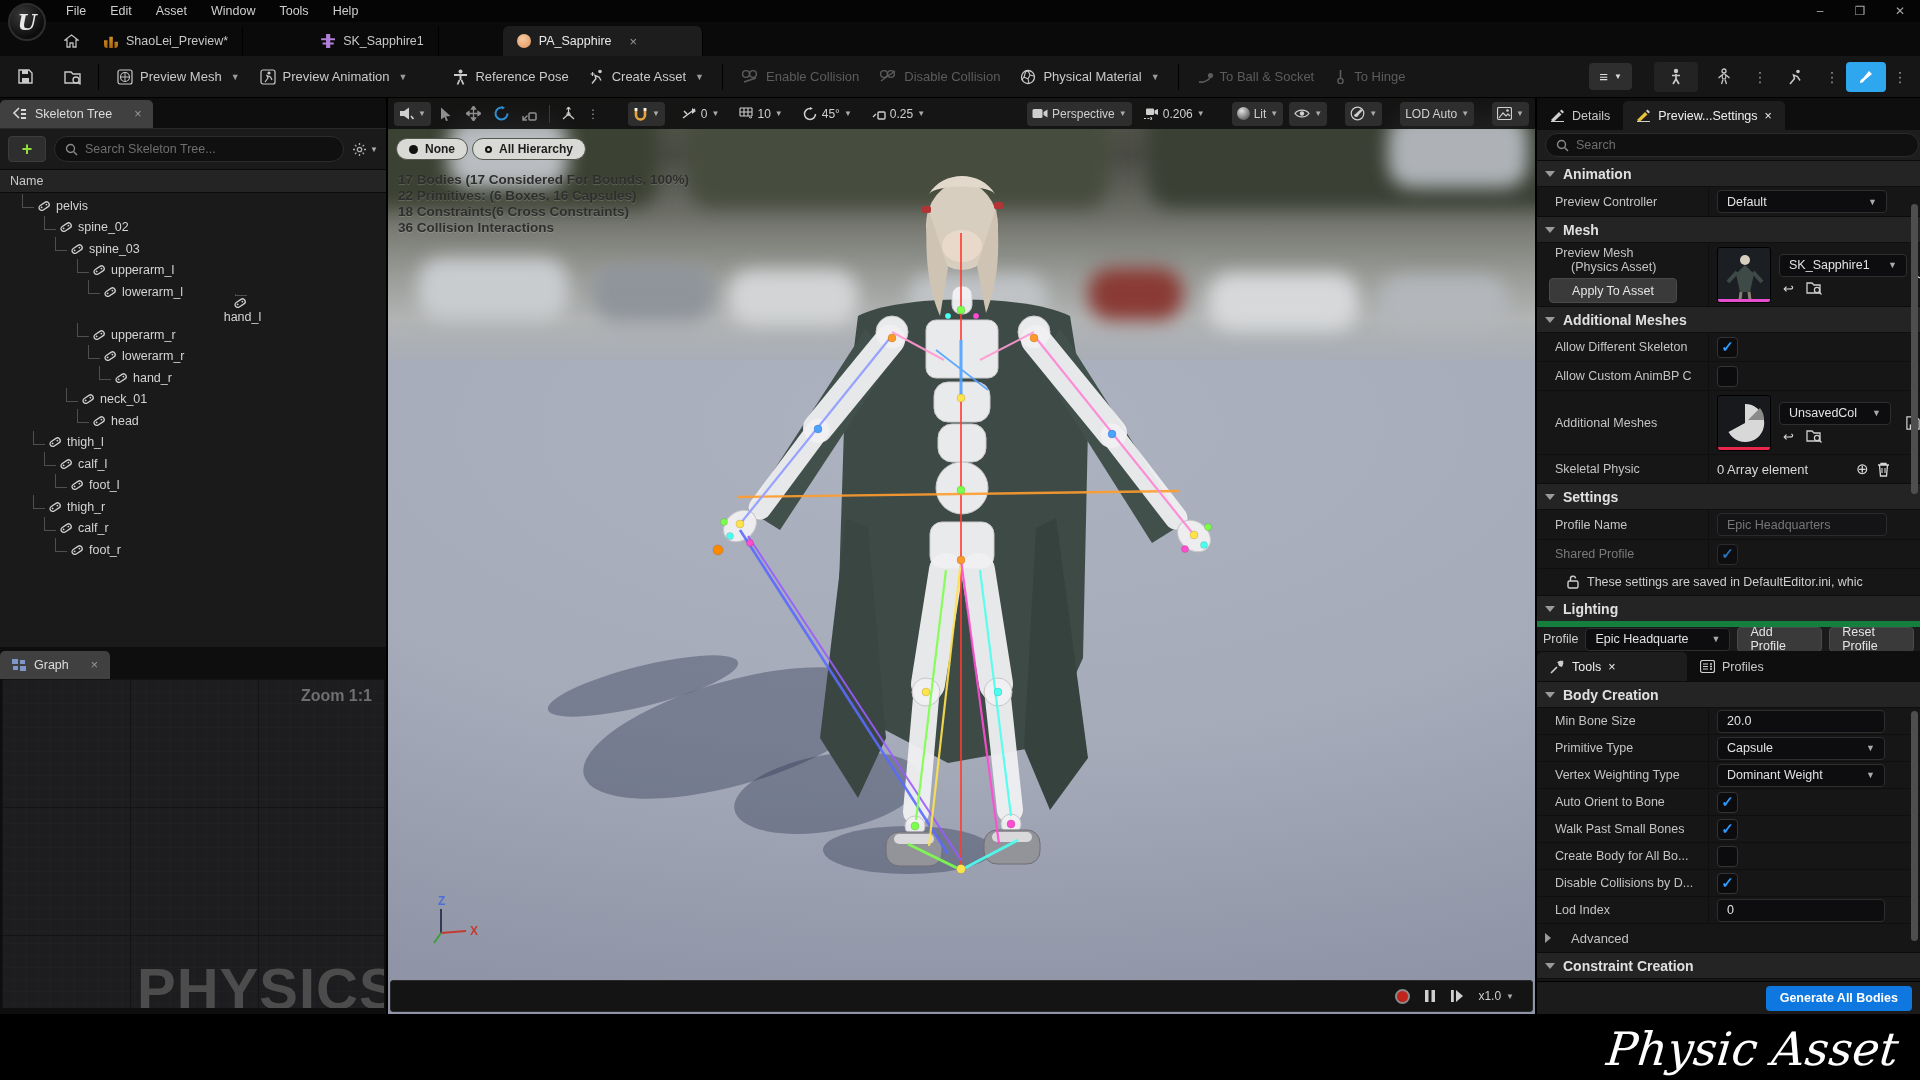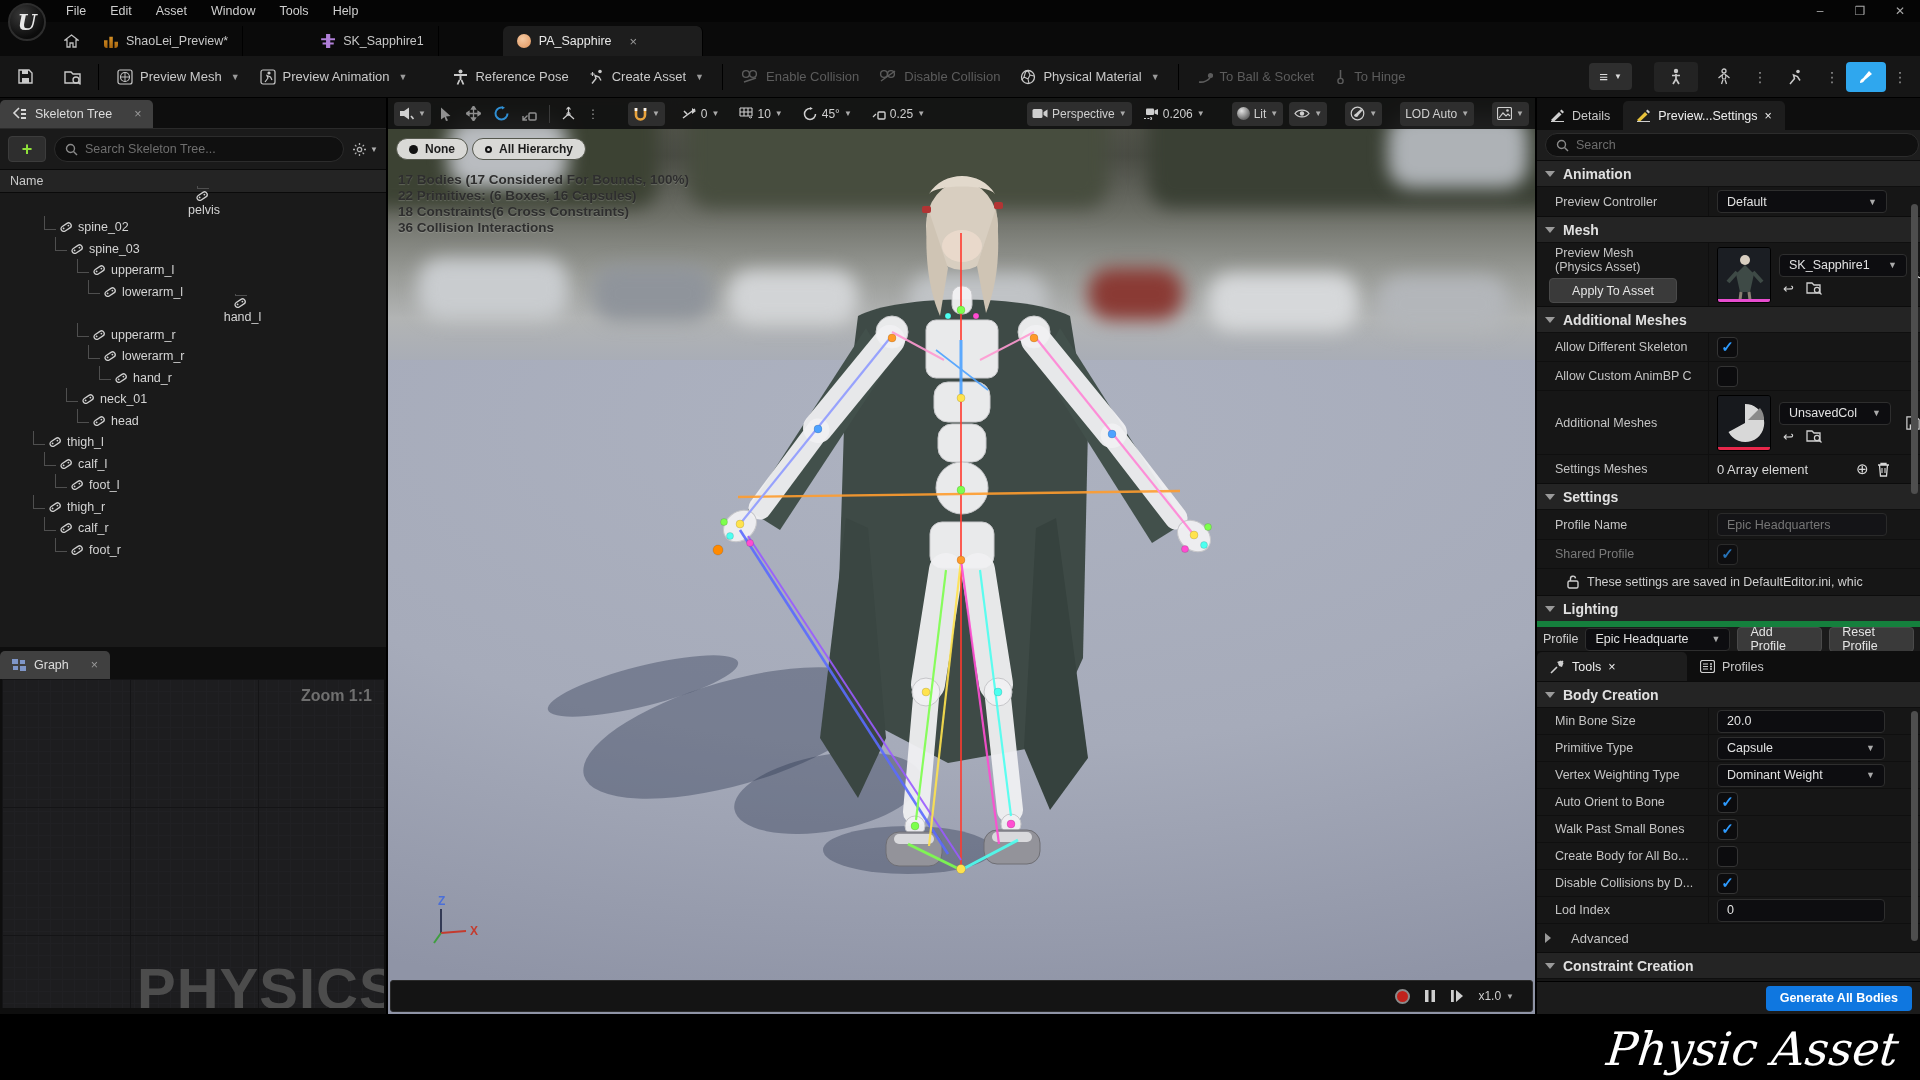--- a/index.html
+++ b/index.html
@@ -338,21 +338,21 @@
             <circle cx="7.5" cy="7.5" r="2.2" fill="none" stroke="#b0b0b0" stroke-width="1.3"></circle>
             <path d="M7.5 1 V3 M7.5 12 V14 M1 7.5 H3 M12 7.5 H14 M3 3 L4.4 4.4 M10.6 10.6 L12 12 M12 3 L10.6 4.4 M4.4 10.6 L3 12" stroke="#b0b0b0" stroke-width="1.3"></path>
           </svg>
         <span style="font-size:8px;">▼</span>
       </div>
     </div>
     <div id="tree-header">
         <span>Name</span>
       </div>
     <div id="tree-rows">
-        <div class="tree-row" style="padding-left: 22px; flex-direction: column;">
+        <div class="tree-row" style="padding-left: 22px;">
           <span class="tr-connector"></span>
           <svg class="glyph bone-ico" width="14" height="14" viewBox="0 0 14 14">
             <rect x="1.5" y="4.5" width="11" height="5.4" rx="2.7" fill="none" stroke="#cfcfcf" stroke-width="1.3" transform="rotate(-33 7 7)"></rect>
             <circle cx="4.6" cy="8.4" r="0.9" fill="#cfcfcf"></circle>
             <circle cx="9.4" cy="5.6" r="0.9" fill="#cfcfcf"></circle>
           </svg>
           <span>pelvis</span>
         </div>
         <div class="tree-row" style="padding-left: 44px;">
           <span class="tr-connector"></span>
@@ -883,21 +883,21 @@
           </div>
         </div>
     </div>
     <div class="section-hdr">
         <span class="tri"></span>
         <span>Mesh</span>
       </div>
     <div class="prop-row" style="height:64px;">
       <div class="prop-label">
         <span>Preview Mesh</span>
-        <span style="margin-bottom:4px;">(Physics Asset)</span>
+        <span style="margin-bottom:4px;margin-left:16px;">(Physics Asset)</span>
         <div class="gray-btn" style="width:128px; margin-left:-6px;">
             <span>Apply To Asset</span>
           </div>
       </div>
       <div class="prop-value">
         <div class="thumb">
           <svg class="glyph" width="54" height="56" viewBox="0 0 54 56">
               <rect width="54" height="56" fill="#1b1e23"></rect>
               <circle cx="27" cy="12" r="5" fill="#d8cec0"></circle>
               <path d="M27 17 L18 26 L22 44 L32 44 L36 26 Z" fill="#3e4a46"></path>
@@ -965,21 +965,21 @@
           </div>
         </div>
         <svg class="glyph" width="16" height="16" viewBox="0 0 17 17" style="margin-left:6px;">
             <path d="M2 2 H12 L15 5 V15 H2 Z" fill="none" stroke="#d0d0d0" stroke-width="1.3"></path>
             <rect x="5" y="10" width="7" height="5" fill="#d0d0d0"></rect>
           </svg>
 
       </div>
     </div>
     <div class="prop-row">
-      <div class="prop-label">Settings Meshes</div>
+      <div class="prop-label">Skeletal Physic</div>
       <div class="prop-value">
         <span style="color:#d8d8d8;">0 Array element</span>
         <span style="margin-left:40px; color:#d8d8d8; font-size:15px;">⊕</span>
         <svg class="glyph" width="13" height="15" viewBox="0 0 13 15">
             <path d="M1 3 H12 M4 3 V1.5 H9 V3 M2.5 3 L3.5 14 H9.5 L10.5 3" fill="none" stroke="#d8d8d8" stroke-width="1.3"></path>
             <path d="M5 6 V11 M8 6 V11" stroke="#d8d8d8" stroke-width="1.1"></path>
           </svg>
       </div>
     </div>
     <div class="section-hdr">

